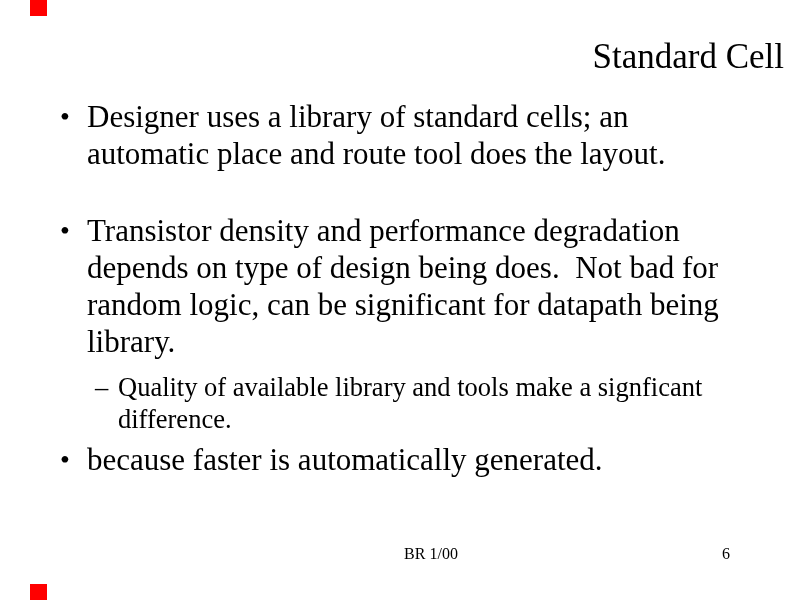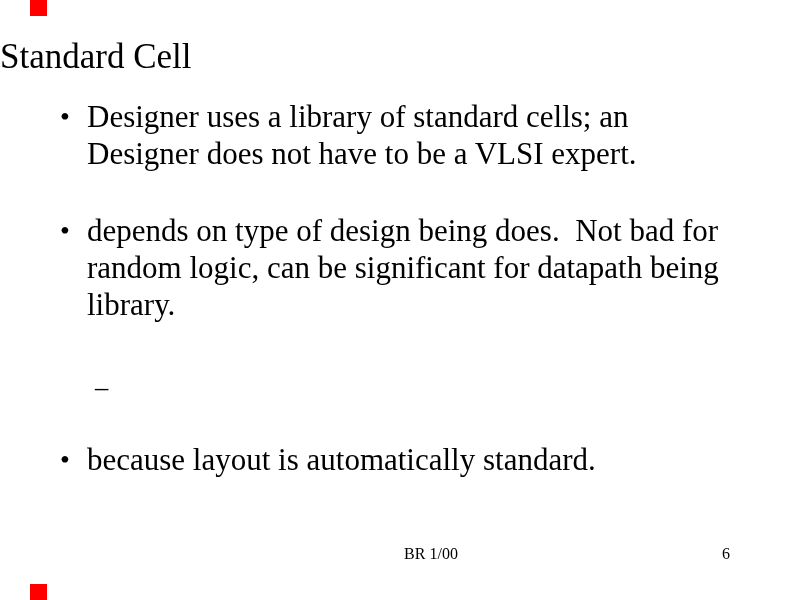--- a/index.html
+++ b/index.html
@@ -20,21 +20,21 @@
     height: 16px;
     background: #ff0000;
   }
   .corner-mark.top { top: 0; }
   .corner-mark.bottom { top: 584px; }
   .slide-title {
     position: absolute;
     top: 36px;
     left: 0;
     width: 784px;
-    text-align: left;
+    text-align: right;
     font-size: 35px;
     line-height: 42px;
     white-space: pre;
   }
   .para {
     position: absolute;
     left: 0;
     width: 800px;
   }
   .para.level1 { font-size: 31px; line-height: 37px; }
@@ -75,40 +75,45 @@
 
   <div class="corner-mark top"></div>
   <div class="corner-mark bottom"></div>
 
   <div class="slide-title">Standard Cell</div>
 
   <div class="para level1" style="top:98px">
     <span class="marker">•</span>
     <div class="lines">
       <span class="line">Designer uses a library of standard cells; an</span>
-      <span class="line">Designer does not have to be a VLSI expert.</span>
+      <span class="line">automatic place and route tool does the layout.</span>
     </div>
   </div>
 
   <div class="para level1" style="top:212px">
     <span class="marker">•</span>
     <div class="lines">
+      <span class="line">Transistor density and performance degradation</span>
       <span class="line">depends on type of design being does.  Not bad for</span>
       <span class="line">random logic, can be significant for datapath being</span>
       <span class="line">library.</span>
     </div>
   </div>
 
   <div class="para level2" style="top:371px">
     <span class="marker">–</span>
+    <div class="lines">
+      <span class="line">Quality of available library and tools make a signficant</span>
+      <span class="line">difference.</span>
+    </div>
   </div>
 
   <div class="para level1" style="top:441px">
     <span class="marker">•</span>
     <div class="lines">
-      <span class="line">because layout is automatically standard.</span>
+      <span class="line">because faster is automatically generated.</span>
     </div>
   </div>
 
   <div class="footer-text">BR 1/00</div>
   <div class="page-number">6</div>
 
 </div>
 
 </body></html>

